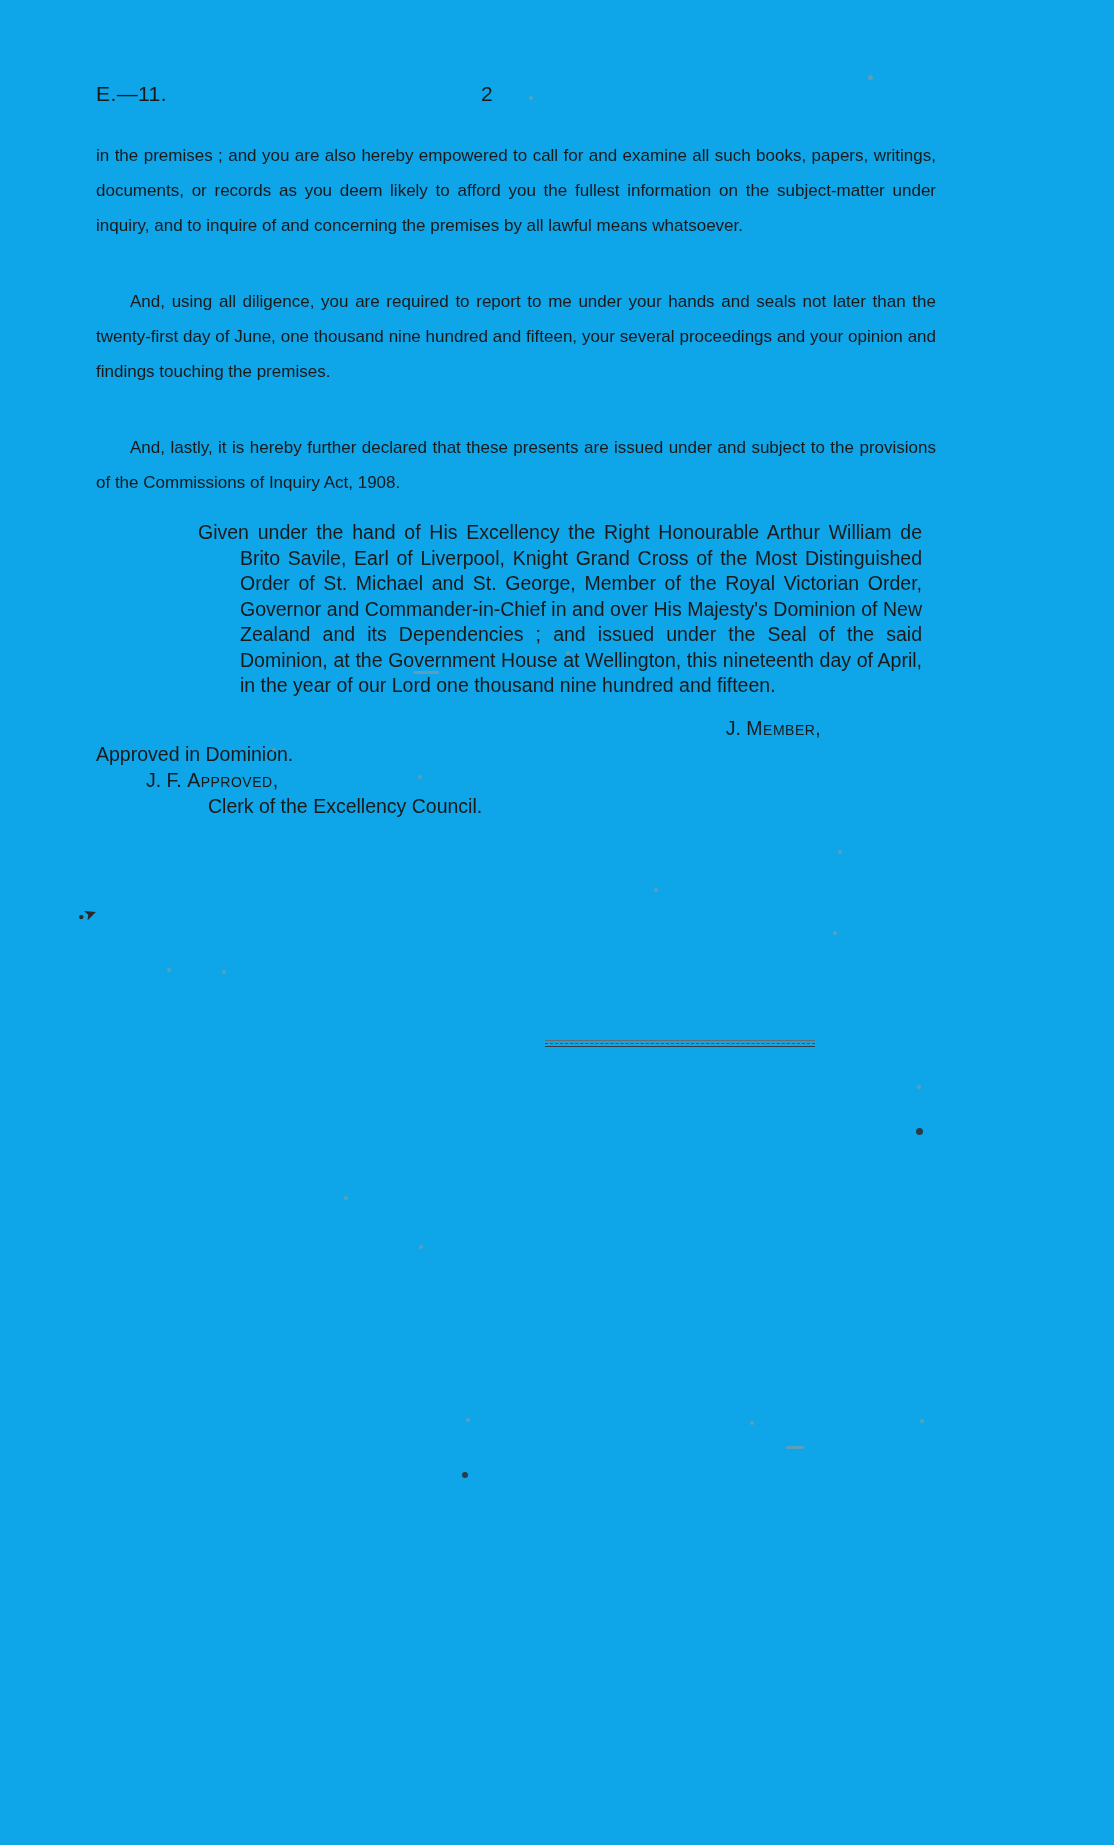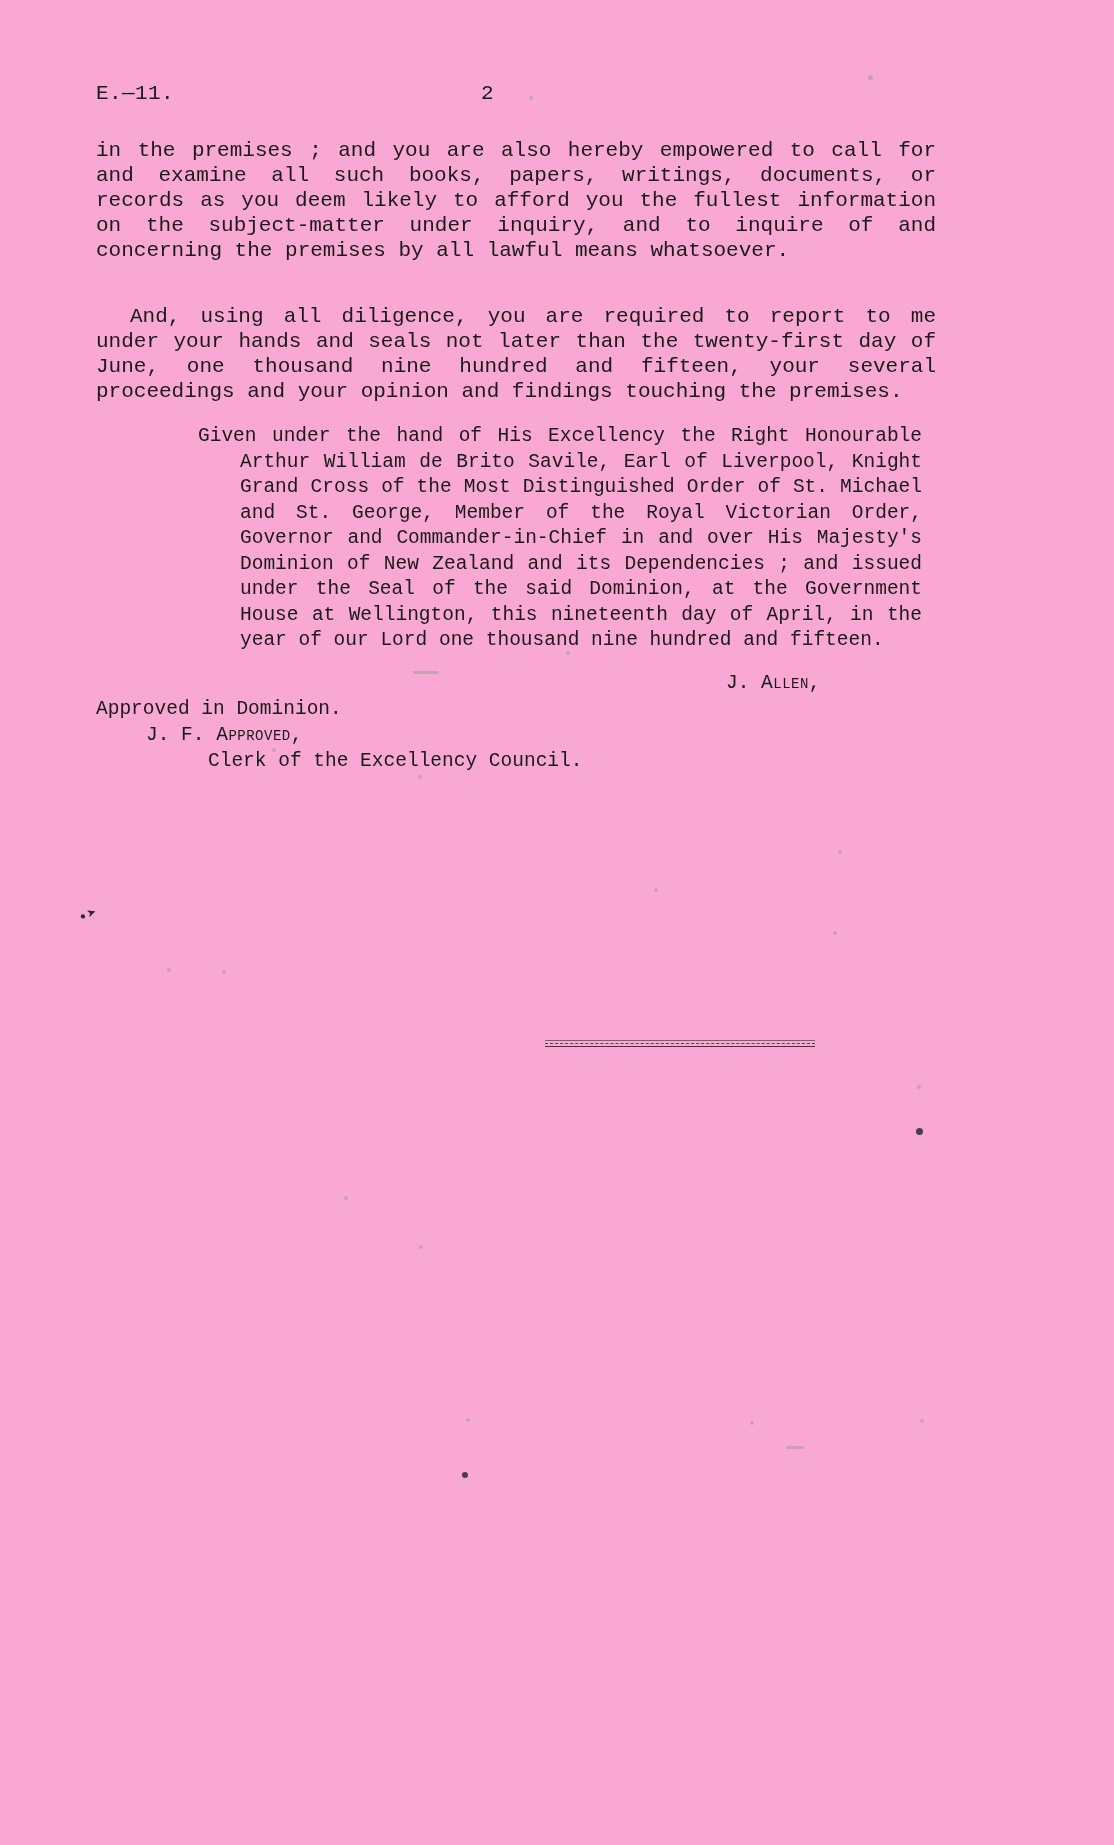--- a/index.html
+++ b/index.html
@@ -4,22 +4,22 @@
 <style>
   html, body {
     margin: 0;
     padding: 0;
     background: #ffffff;
   }
   .page {
     position: relative;
     width: 1114px;
     height: 1845px;
-    background: #f9a8d4;
-    font-family: Liberation Mono, monospace;
+    background: #0ea5e9;
+    font-family: Liberation Sans, sans-serif;
     color: #1a1a1a;
     overflow: hidden;
   }
   .content {
     position: absolute;
     left: 96px;
     top: 82px;
     width: 840px;
   }
   
@@ -35,22 +35,22 @@
     letter-spacing: 0.4px;
   }
   .page-number {
     position: absolute;
     left: 385px;
     top: 0;
   }
   
   .body-block {
     margin-top: 22px;
-    font-size: 21px;
-    line-height: 25px;
+    font-size: 17px;
+    line-height: 35px;
     text-align: justify;
     text-justify: inter-word;
   }
   .body-block p {
     margin: 0;
     text-indent: 0;
   }
   .body-block p.indent {
     text-indent: 34px;
     margin-top: 41px;
@@ -157,29 +157,30 @@
   <div class="content">
 
     <div class="header-row">
       <div class="doc-code">E.—11.</div>
       <div class="page-number">2</div>
     </div>
 
     <div class="body-block">
       <p>in the premises ; and you are also hereby empowered to call for and examine all such books, papers, writings, documents, or records as you deem likely to afford you the fullest information on the subject-matter under inquiry, and to inquire of and concerning the premises by all lawful means whatsoever.</p>
       <p class="indent">And, using all diligence, you are required to report to me under your hands and seals not later than the twenty-first day of June, one thousand nine hundred and fifteen, your several proceedings and your opinion and findings touching the premises.</p>
+      <p class="indent">And, lastly, it is hereby further declared that these presents are issued under and subject to the provisions of the Commissions of Inquiry Act, 1908.</p>
     </div>
 
     <div class="given-block">
       <p>Given under the hand of His Excellency the Right Honourable Arthur William de Brito Savile, Earl of Liverpool, Knight Grand Cross of the Most Distinguished Order of St. Michael and St. George, Member of the Royal Victorian Order, Governor and Commander-in-Chief in and over His Majesty's Dominion of New Zealand and its Dependencies ; and issued under the Seal of the said Dominion, at the Government House at Wellington, this nineteenth day of April, in the year of our Lord one thousand nine hundred and fifteen.</p>
     </div>
 
     <div class="sig-area">
       <div class="sig-right">
-        <div class="sig-name"><span>J. </span><span class="smallcaps">Allen,</span></div>
+        <div class="sig-name"><span>J. </span><span class="smallcaps">Member,</span></div>
       </div>
       <div class="approved">Approved in Dominion.</div>
       <div class="clerk-name"><span>J. F. </span><span class="smallcaps">Approved,</span></div>
       <div class="clerk-title">Clerk of the Excellency Council.</div>
     </div>
 
   </div>
 
   <div class="rule-wrap">
     <div class="rule-line thin"></div>

